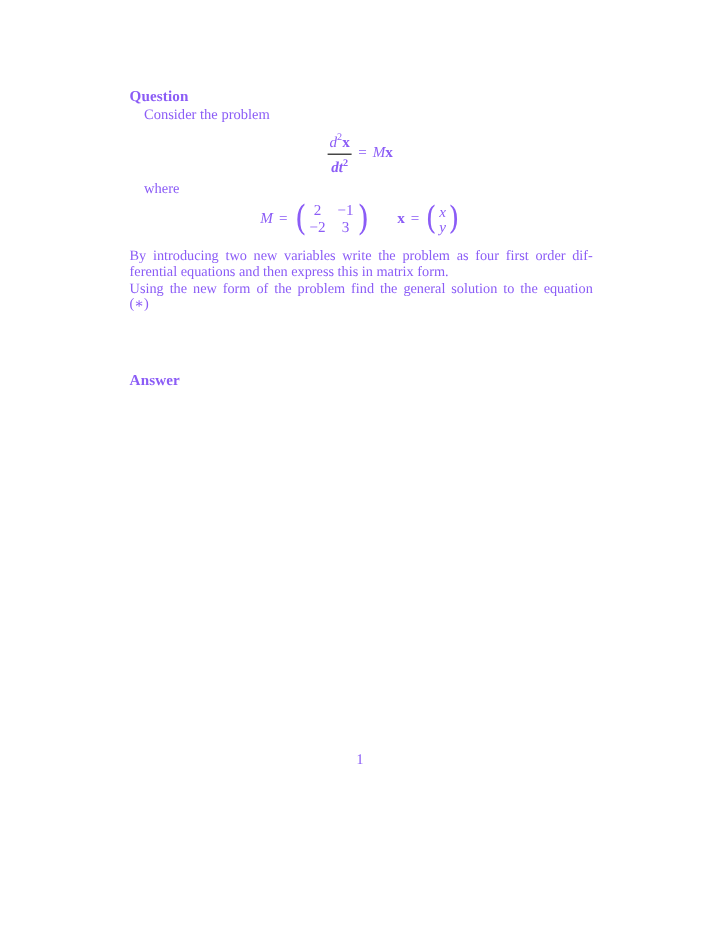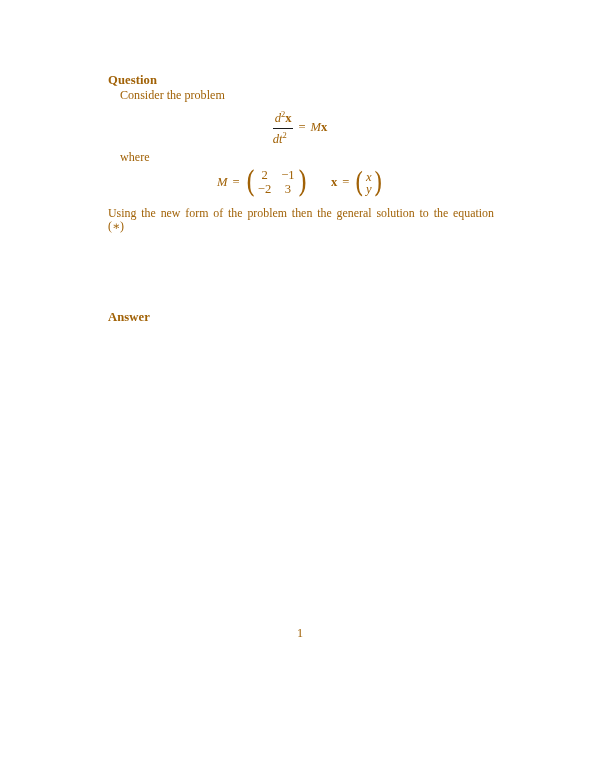--- a/index.html
+++ b/index.html
@@ -5,21 +5,21 @@
   html, body {
     margin: 0;
     padding: 0;
     background: #ffffff;
   }
   .page {
     position: relative;
     width: 600px;
     height: 776px;
     background: #ffffff;
-    color: #a16207;
+    color: #8b5cf6;
     font-family: "Liberation Serif", "DejaVu Serif", serif;
     font-size: 12px;
     overflow: hidden;
   }
   .abs { position: absolute; }
   .heading {
     left: 108px;
     font-weight: bold;
     font-size: 12.6px;
     letter-spacing: 0.1px;
@@ -48,26 +48,27 @@
     display: flex;
     justify-content: center;
     align-items: center;
     font-size: 12.6px;
   }
   .it { font-style: italic; }
   .bf { font-weight: bold; }
   .eq-frac {
     display: inline-flex;
     flex-direction: column;
+    align-items: center;
   }
   .frac-num {
     padding: 0 2px 1.5px 2px;
     border-bottom: 1px solid #1a1a1a;
   }
-  .frac-den { padding-top: 1px; }
+  .frac-den { padding-top: 1px; font-weight: bold; }
   sup.exp {
     font-size: 8.5px;
     font-style: normal;
   }
   .rel { margin: 0 5px; }
   .paren {
     display: inline-block;
     font-family: "DejaVu Serif", serif;
     font-size: 29px;
     font-weight: 400;
@@ -139,21 +140,23 @@
     <span class="rel">=</span>
     <span class="paren vec">(</span>
     <span class="vector">
       <span>x</span>
       <span>y</span>
     </span>
     <span class="paren vec">)</span>
   </div>
 
   <div class="abs para">
-    <div class="pline just">Using the new form of the problem then the general solution to the equation</div>
+    <div class="pline just">By introducing two new variables write the problem as four first order dif-</div>
+    <div class="pline">ferential equations and then express this in matrix form.</div>
+    <div class="pline just">Using the new form of the problem find the general solution to the equation</div>
     <div class="pline">(∗)</div>
   </div>
 
   <div class="abs heading" style="top:284px;margin-top:26px;">Answer</div>
 
   <div class="abs footer-pagenum">1</div>
 
 </div>
 
 </body></html>

